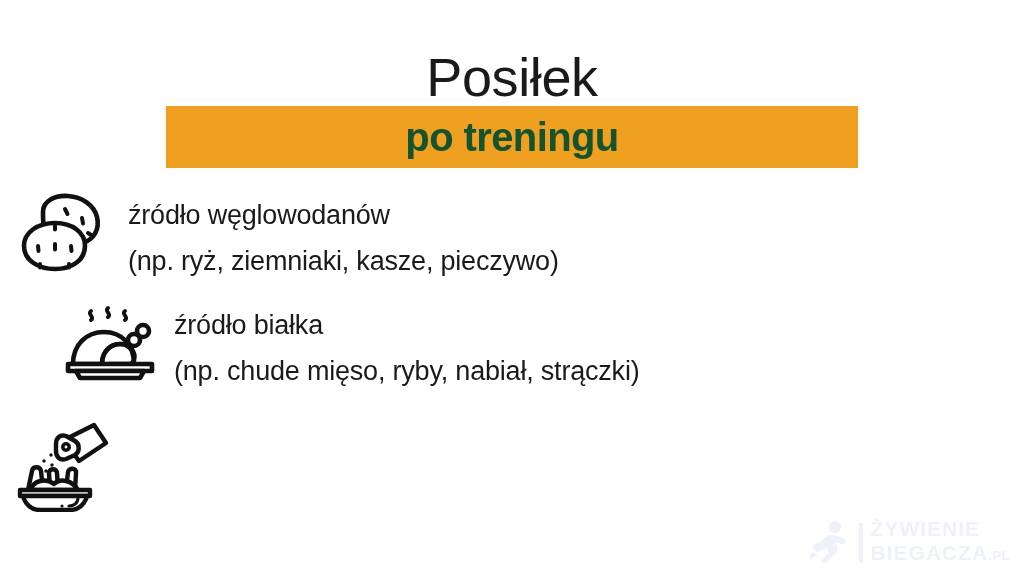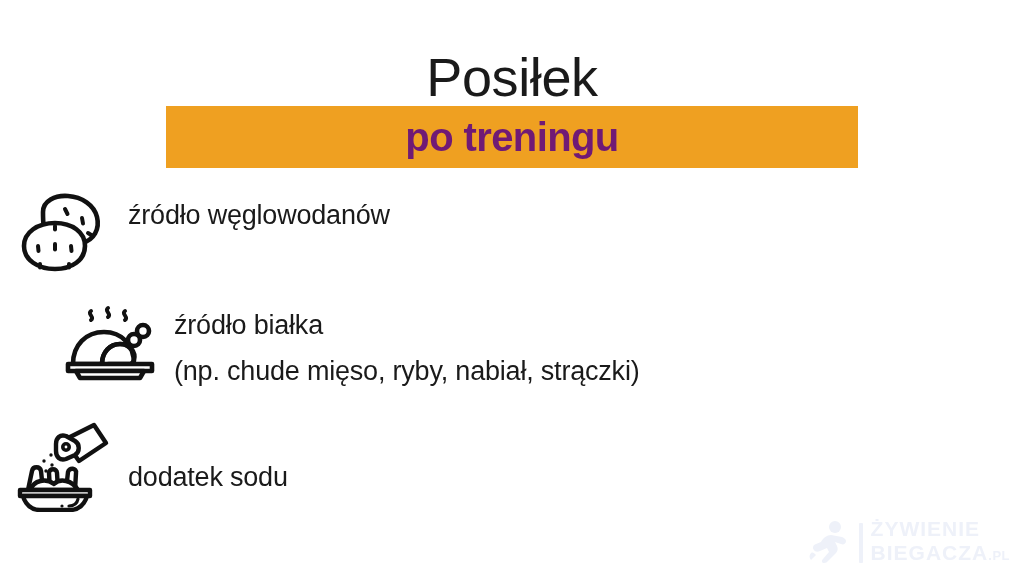--- a/index.html
+++ b/index.html
@@ -52,21 +52,21 @@
     background: #efa021;
     display: flex;
     align-items: center;
     justify-content: center;
   }
   .title-line2 {
     font-size: 40px;
     line-height: 44px;
     font-weight: 700;
     letter-spacing: -0.6px;
-    color: #701a75;
+    color: #14532d;
     white-space: nowrap;
   }
 
   
   .items {
     position: absolute;
     left: 0;
     top: 186px;
     width: 1024px;
   }
@@ -180,20 +180,21 @@
           <path d="M20 58 l0.5 5" stroke-width="4"></path>
           <path d="M37 56 l0 5.5" stroke-width="4"></path>
           <path d="M53 58 l0.5 5" stroke-width="4"></path>
           <path d="M37 38 l0 3.5" stroke-width="4"></path>
           <path d="M22 76 l0 3.5" stroke-width="4"></path>
           <path d="M51 76 l0 3.5" stroke-width="4"></path>
         </svg>
       </div>
       <div class="text-cell">
         <span class="bullet-line">źródło węglowodanów</span>
+        <span class="bullet-line">(np. ryż, ziemniaki, kasze, pieczywo)</span>
       </div>
     </div>
 
     <div class="item item-2">
       <div class="icon-cell">
         <svg width="92" height="92" viewBox="0 0 92 92" fill="none" stroke="#111111" stroke-width="4.6" stroke-linecap="round" stroke-linejoin="round" aria-hidden="true">
 
           <path d="M27 22 c4 -3, -4 -6, 0 -9" stroke-width="4"></path>
           <path d="M44 19 c4 -3, -4 -6, 0 -9" stroke-width="4"></path>
           <path d="M61 22 c4 -3, -4 -6, 0 -9" stroke-width="4"></path>
@@ -244,23 +245,20 @@
 
           <path d="M14 74 C18 64, 30 62, 38 68 C44 62, 56 64, 62 74 Z" fill="#ffffff"></path>
 
           <path d="M4 74 L74 74 L74 80 L4 80 Z" fill="#ffffff"></path>
 
           <path d="M7 80 C7 80, 10 94, 24 94 L54 94 C68 94, 71 80, 71 80 Z" fill="#ffffff"></path>
 
           <path d="M62 83 C61 88, 57 90, 53 90" stroke-width="3.2"></path>
           <circle cx="46" cy="90" r="1.6" fill="#111111" stroke="none"></circle>
         </svg>
-      </div>
-      <div class="text-cell">
-        <span class="bullet-line">dodatek sodu</span>
       </div>
     </div>
 
   </div>
 
   <div class="watermark">
     <span class="wm-icon">
       <svg width="44" height="44" viewBox="0 0 44 44" aria-hidden="true">
         <g fill="#eef1f9">
           <circle cx="28" cy="8" r="6"></circle>

